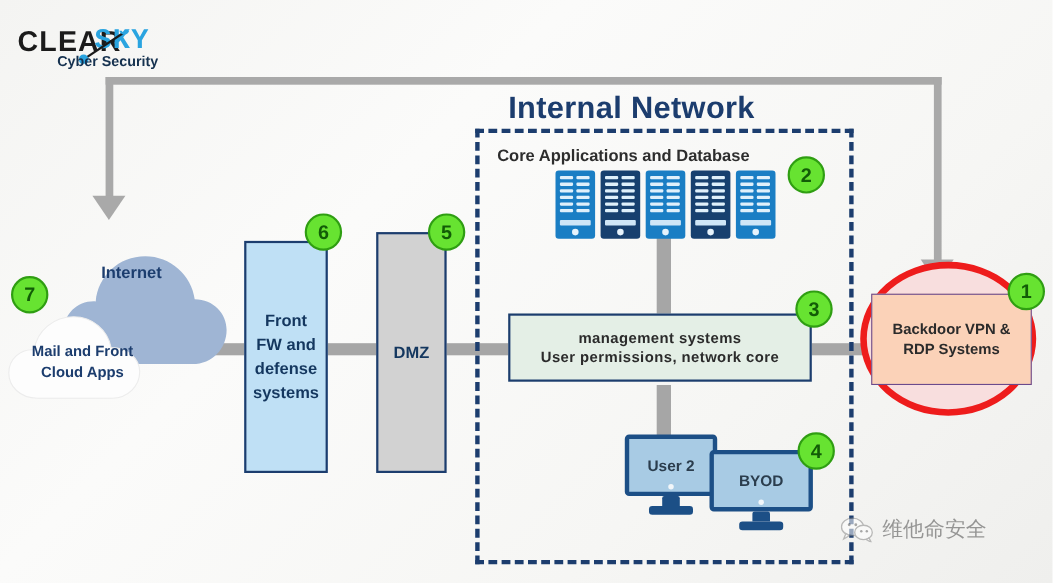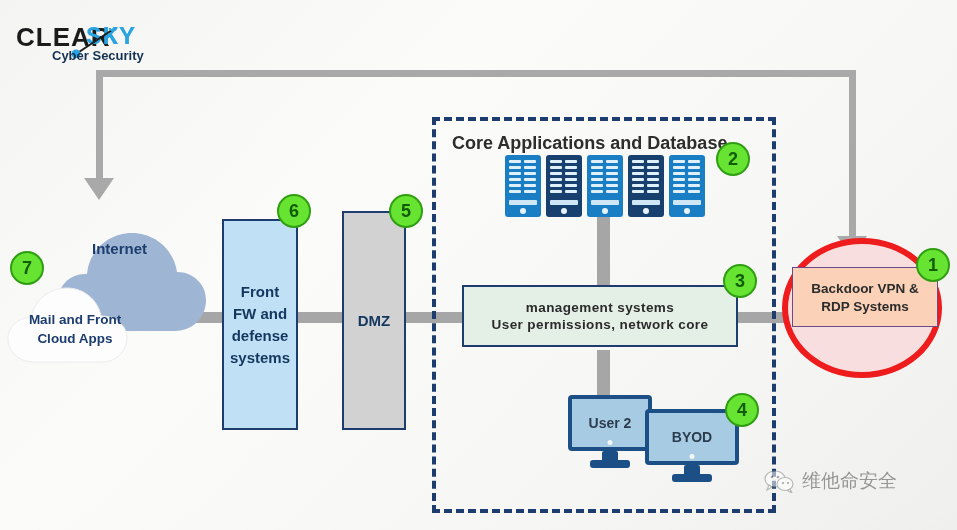--- a/index.html
+++ b/index.html
@@ -102,21 +102,21 @@
     top: 117px;
     width: 344px;
     height: 396px;
     border: 4px dashed #1c3d6e;
     box-sizing: border-box;
   }
   #core-label {
     position: absolute;
     left: 452px;
     top: 133px;
-    font-size: 18px;
+    font-size: 15px;
     font-weight: bold;
     color: #2d2d2d;
   }
 
   
   #servers {
     position: absolute;
     left: 505px;
     top: 155px;
     width: 200px;
@@ -294,21 +294,21 @@
     left: 782px; top: 238px;
     width: 160px; height: 140px;
     border-radius: 50%;
     background: #f8dede;
     border: 6px solid #ee1c1c;
     box-sizing: border-box;
   }
   #backdoor-box {
     position: absolute;
     left: 792px; top: 267px;
-    width: 146px; height: 60px;
+    width: 146px; height: 83px;
     background: #fbd2b8;
     border: 1.5px solid #6b4a8c;
     box-sizing: border-box;
     display: flex;
     flex-direction: column;
     align-items: center;
     justify-content: center;
     gap: 3px;
   }
   .backdoor-line {
@@ -379,20 +379,21 @@
   <div class="arrow-down" id="arrow-to-internet"></div>
   <div class="arrow-down" id="arrow-to-backdoor"></div>
 
   <div class="conn" id="conn-cloud-fw"></div>
   <div class="conn" id="conn-fw-dmz"></div>
   <div class="conn" id="conn-dmz-core"></div>
   <div class="conn" id="conn-core-right"></div>
   <div class="conn" id="conn-srv-perm"></div>
   <div class="conn" id="conn-perm-users"></div>
 
+  <div id="internal-title">Internal Network</div>
   <div id="internal-box"></div>
   <div id="core-label">Core Applications and Database</div>
 
   <div id="servers">
     <div class="server light">
       <div class="srv-rows">
           <div class="srv-col">
             <i class="srv-bar"></i>
             <i class="srv-bar"></i>
             <i class="srv-bar"></i>

